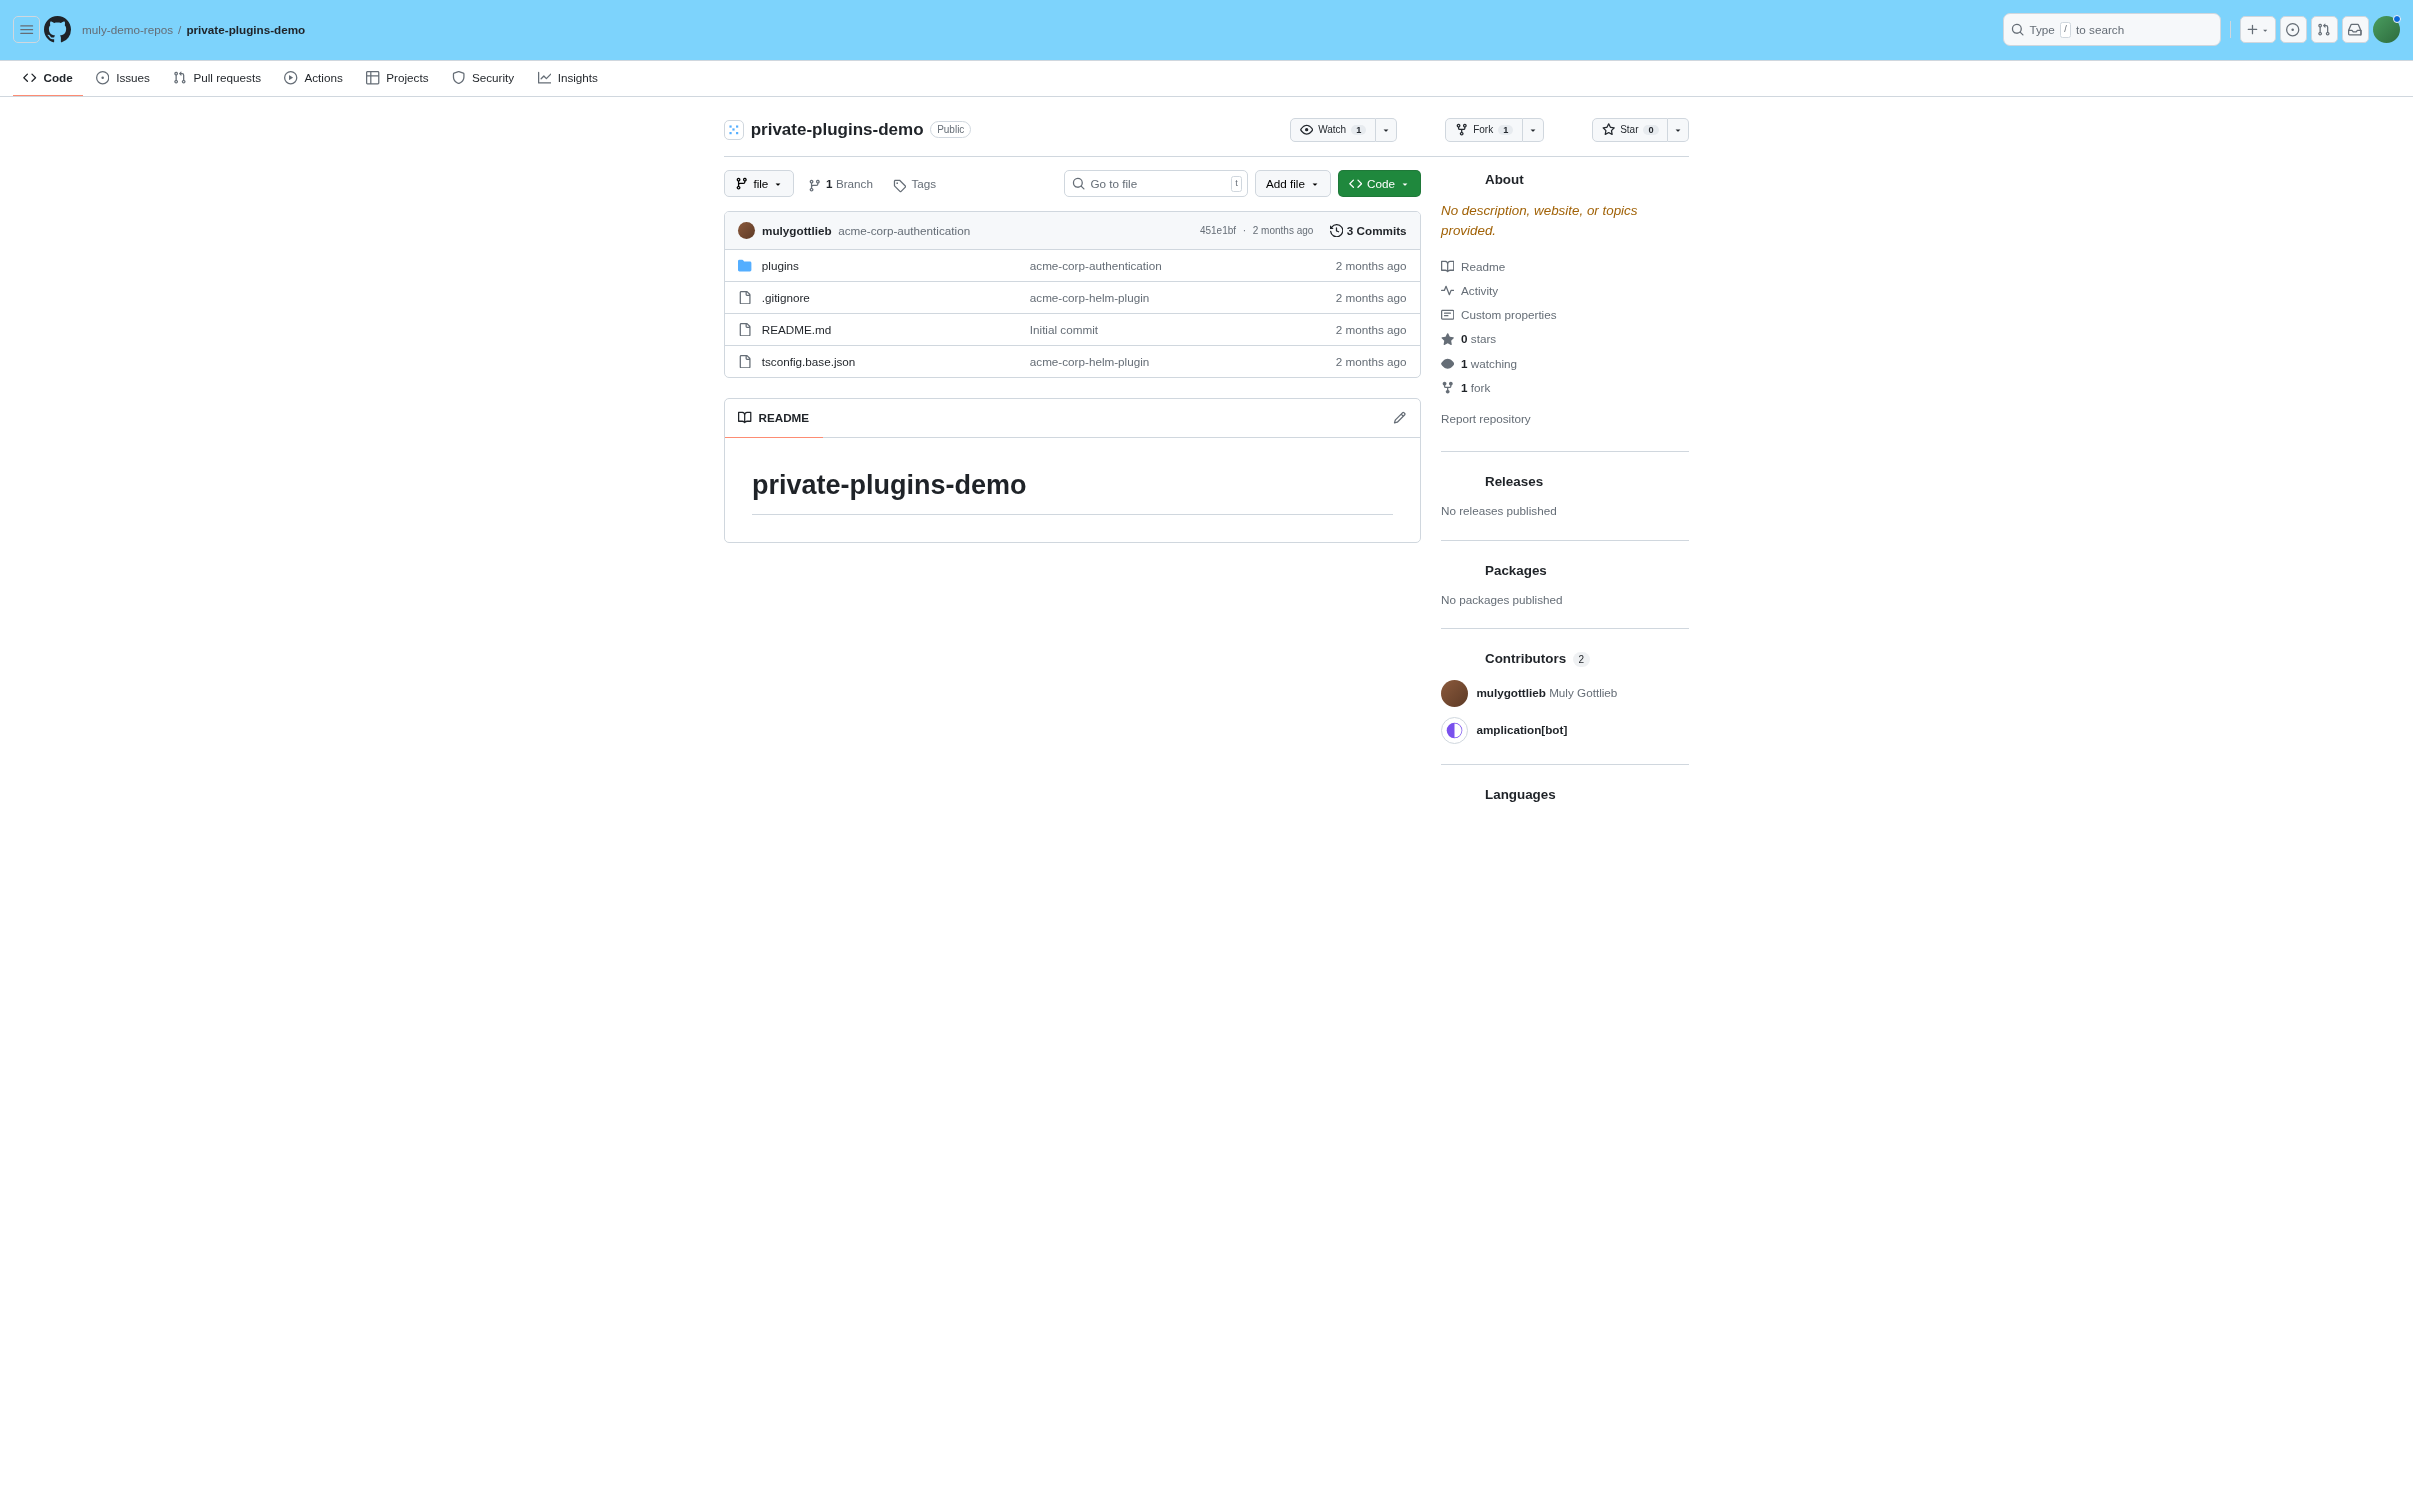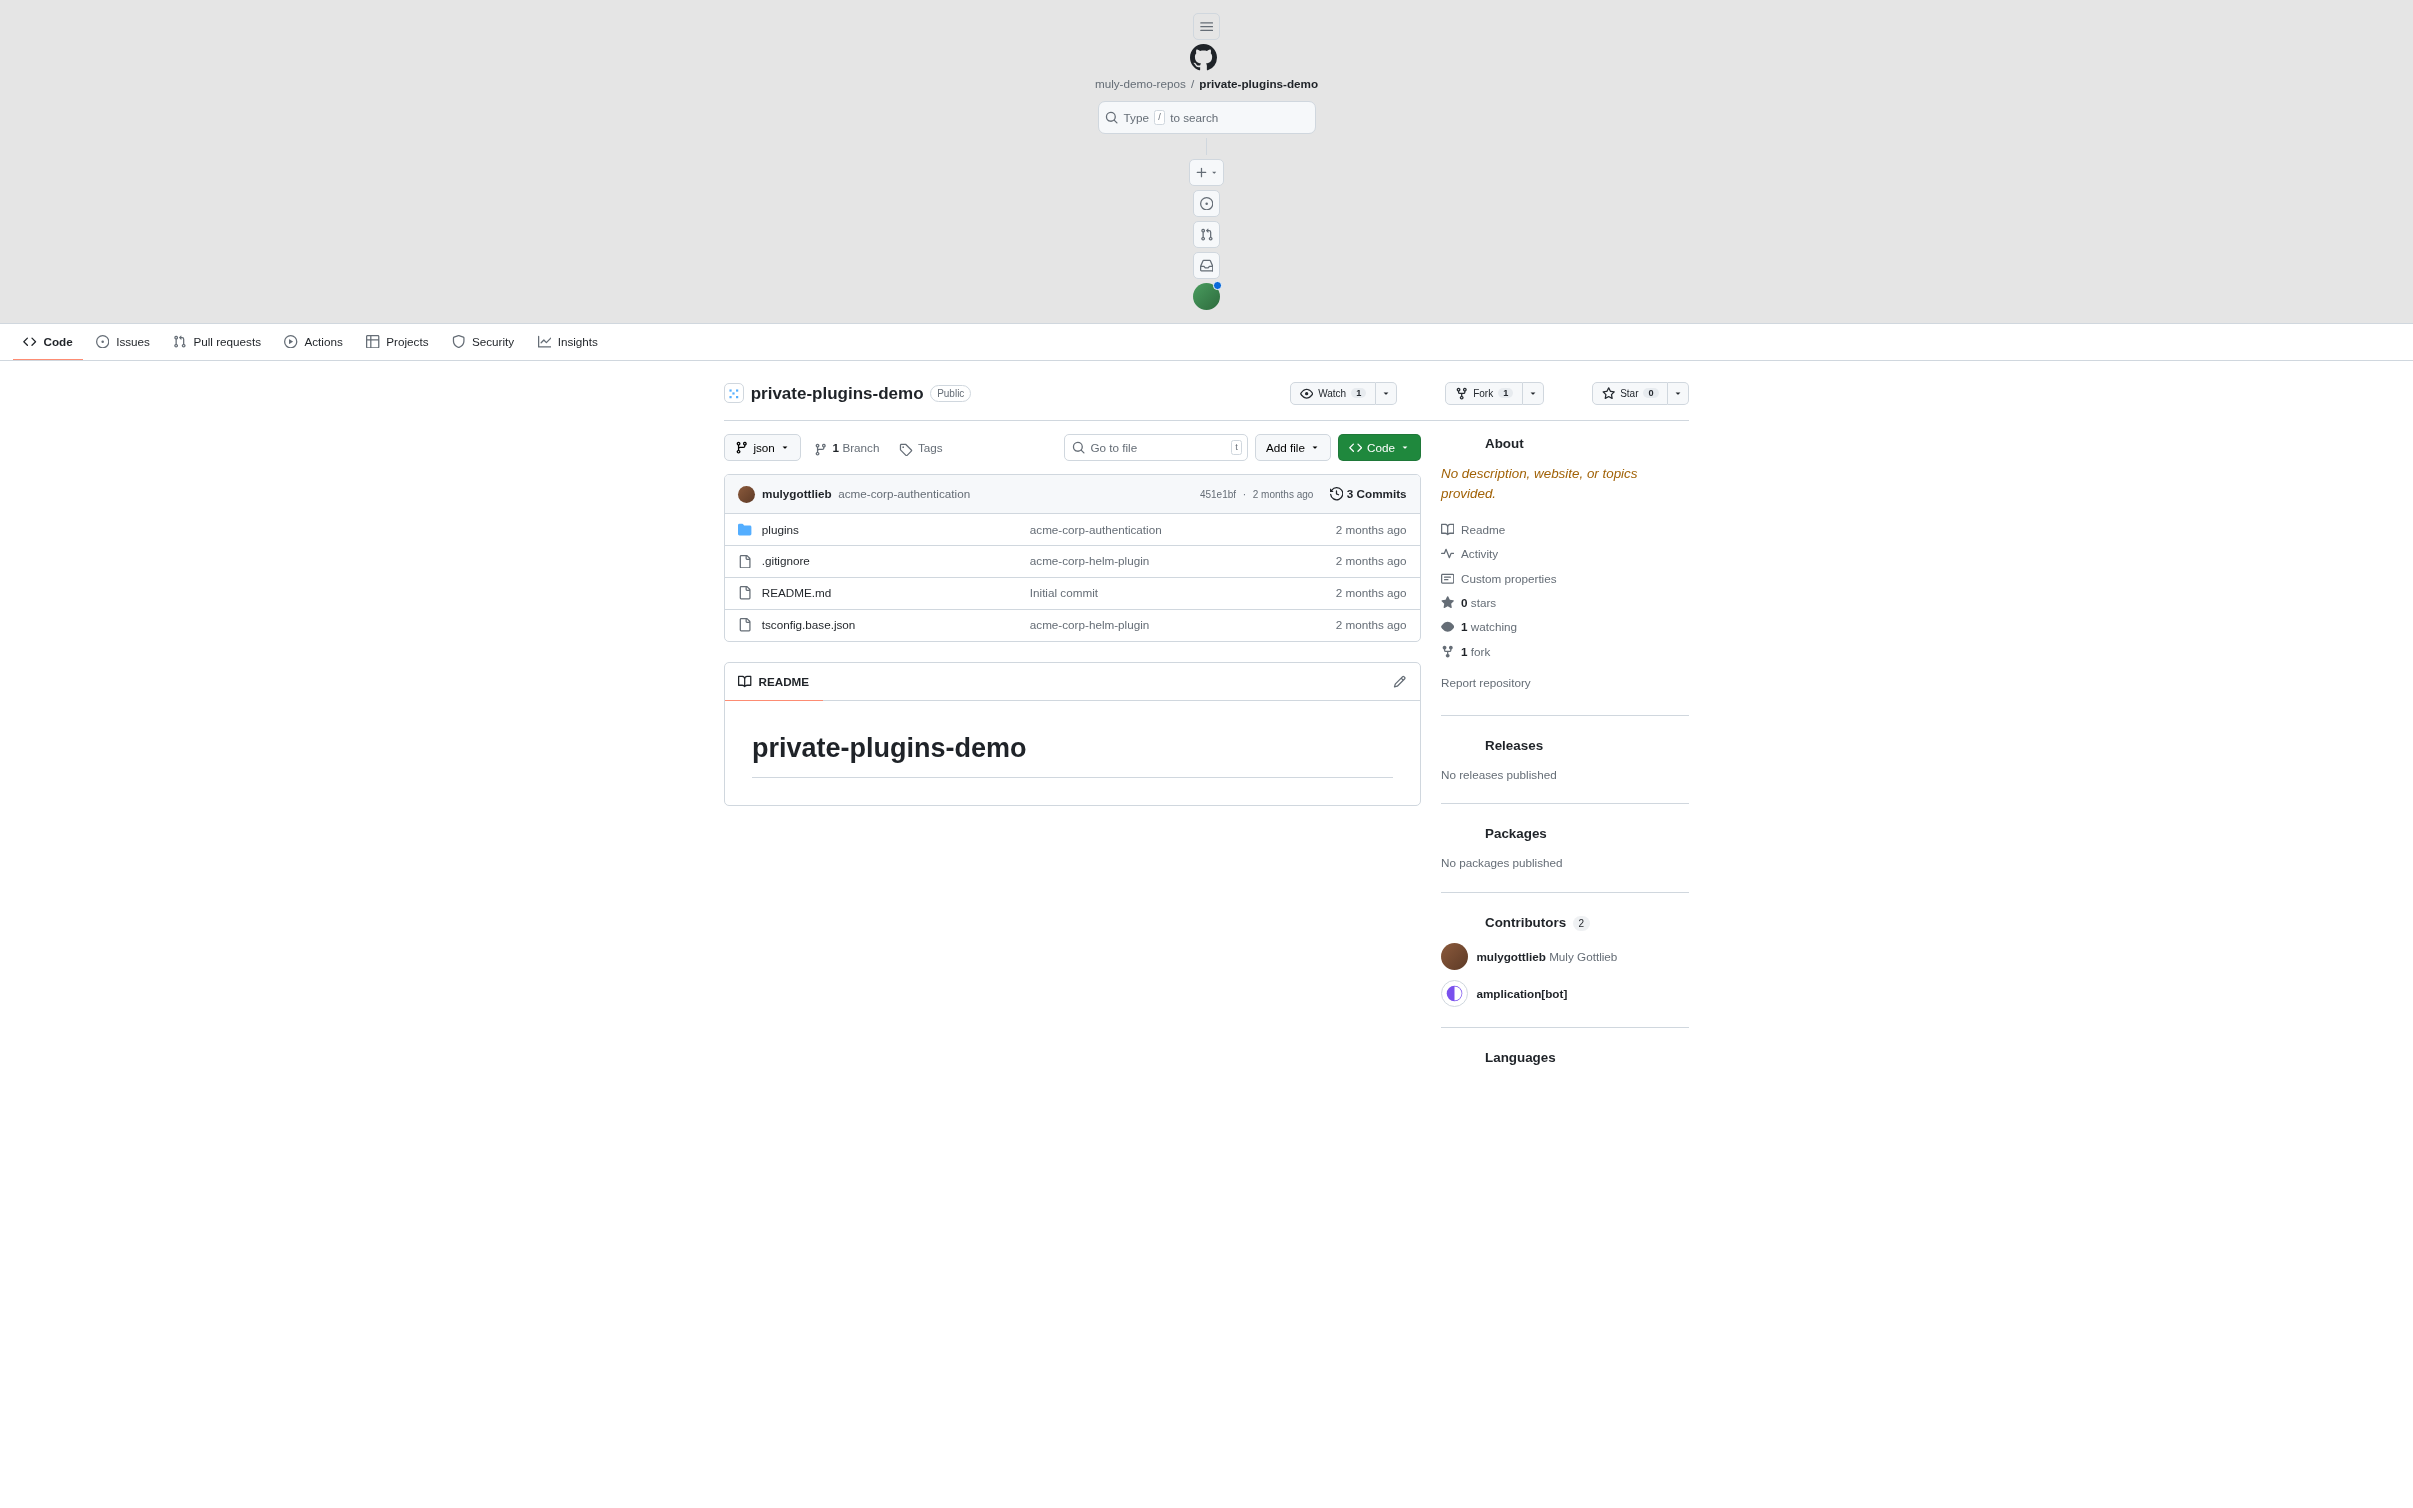--- a/index.html
+++ b/index.html
@@ -7,27 +7,26 @@
   font-family: -apple-system, BlinkMacSystemFont, "Segoe UI", Helvetica, Arial, sans-serif;
   font-size: 11.7px;
   color: #1f2328;
   background: #ffffff;
   line-height: 1.5;
 }
 a { text-decoration: none; color: inherit; }
 
 
 .app-header {
-  background: #e5e5e5;
+  background: #7dd3fc;
   border-bottom: 0.8px solid #d0d7de;
   padding: 13.4px;
   display: flex;
   align-items: center;
   gap: 4px;
-  flex-direction: column;
 }
 .hamburger-btn {
   width: 27px; height: 27px;
   border: 0.8px solid #d0d7de;
   border-radius: 5px;
   display: flex; align-items: center; justify-content: center;
   background: transparent;
   cursor: pointer;
 }
 .github-logo {
@@ -433,21 +432,21 @@
   </div>
 
   <div class="layout">
     <div class="main-col">
 
       <div class="file-nav">
         <button class="branch-btn">
           <svg class="octicon" width="13.4" height="13.4" viewBox="0 0 16 16">
               <path d="M9.5 3.25a2.25 2.25 0 113 2.122V6A2.5 2.5 0 0110 8.5H6a1 1 0 00-1 1v1.128a2.251 2.251 0 11-1.5 0V5.372a2.25 2.25 0 111.5 0v1.836A2.493 2.493 0 016 7h4a1 1 0 001-1v-.628A2.25 2.25 0 019.5 3.25zm-6 0a.75.75 0 101.5 0 .75.75 0 00-1.5 0zm8.25-.75a.75.75 0 100 1.5.75.75 0 000-1.5zM4.25 12a.75.75 0 100 1.5.75.75 0 000-1.5z"></path>
             </svg>
-          <span>json</span>
+          <span>file</span>
           <svg class="octicon" width="10" height="10" viewBox="0 0 16 16">
               <path d="M4.427 7.427l3.396 3.396a.25.25 0 00.354 0l3.396-3.396A.25.25 0 0011.396 7H4.604a.25.25 0 00-.177.427z"></path>
             </svg>
         </button>
         <a class="link-plain">
           <svg class="octicon" width="13.4" height="13.4" viewBox="0 0 16 16">
               <path d="M9.5 3.25a2.25 2.25 0 113 2.122V6A2.5 2.5 0 0110 8.5H6a1 1 0 00-1 1v1.128a2.251 2.251 0 11-1.5 0V5.372a2.25 2.25 0 111.5 0v1.836A2.493 2.493 0 016 7h4a1 1 0 001-1v-.628A2.25 2.25 0 019.5 3.25zm-6 0a.75.75 0 101.5 0 .75.75 0 00-1.5 0zm8.25-.75a.75.75 0 100 1.5.75.75 0 000-1.5zM4.25 12a.75.75 0 100 1.5.75.75 0 000-1.5z"></path>
             </svg>
           <span><b>1</b> <span>Branch</span></span>
         </a>

